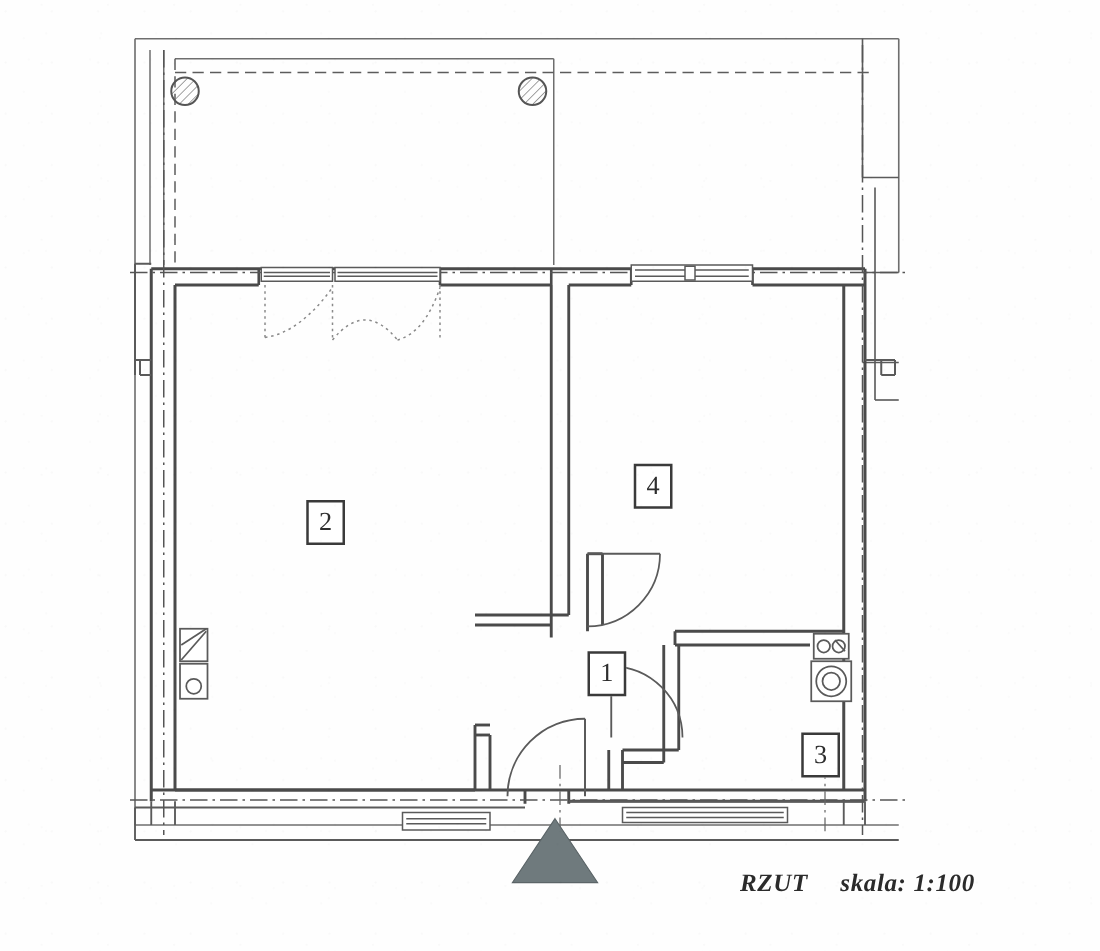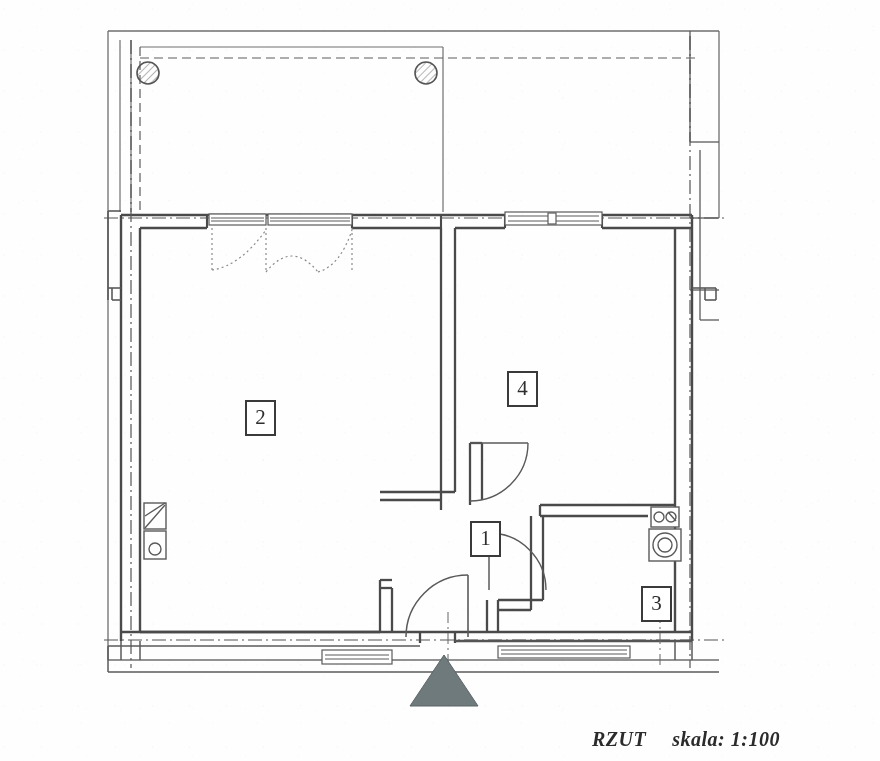--- a/index.html
+++ b/index.html
@@ -8,21 +8,21 @@
     width:880px;height:761px;
     font-family:"Liberation Sans", sans-serif;
     position:relative;overflow:hidden;
     background:#fefefe;
   }
   #plan-root{position:absolute;inset:0;}
   svg.plan{position:absolute;left:0;top:0;width:880px;height:761px;}
 
   .caption{
     position:absolute;
-    left:592px;top:728px;
+    left:592px;top:696px;
     font-family:"Liberation Serif", serif;
     font-style:italic;font-weight:bold;
     font-size:20px;letter-spacing:0.5px;
     color:#2b2b2b;white-space:nowrap;
   }
   .caption .ttl{margin-right:26px;}
 
   .room-tag{
     position:absolute;
     border:2px solid #3a3a3a;

